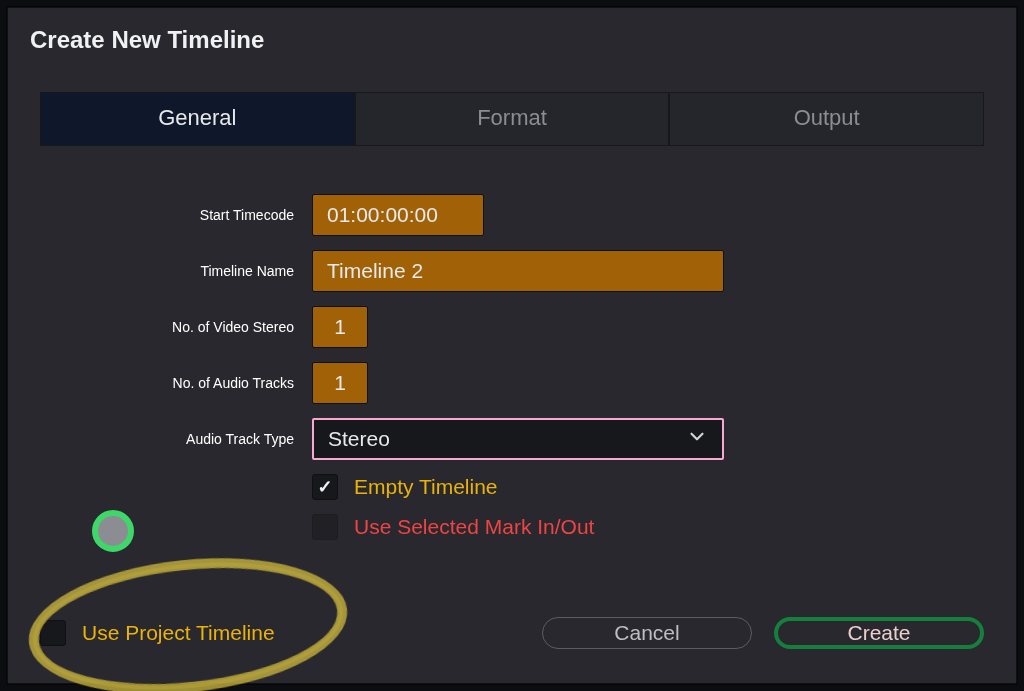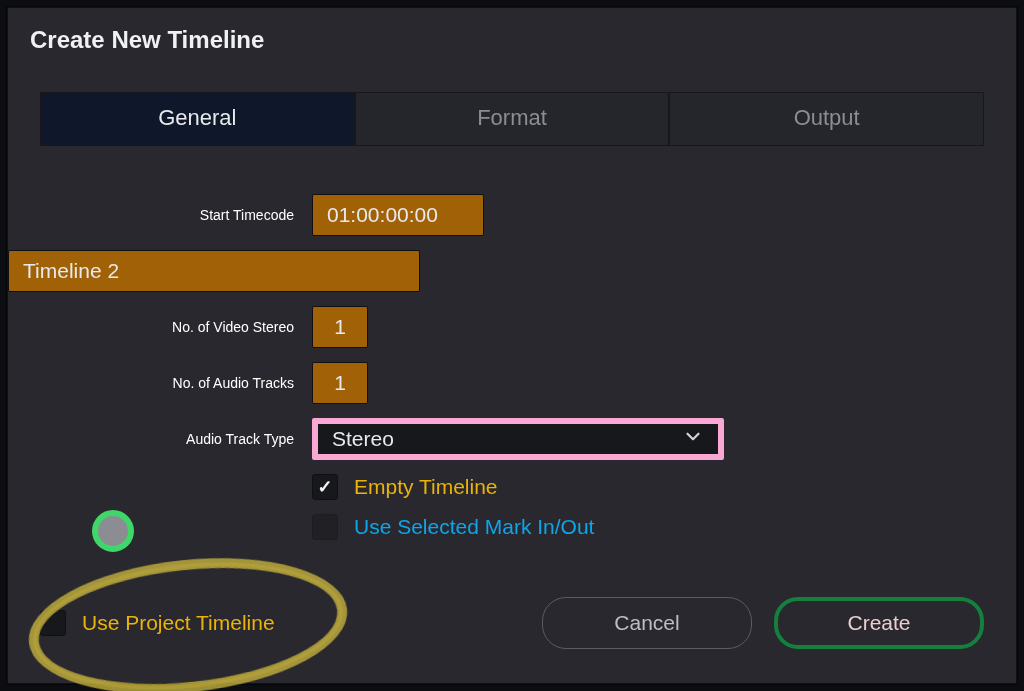--- a/index.html
+++ b/index.html
@@ -81,21 +81,21 @@
     box-sizing:border-box;
   }
   .inp.tc{width:172px;}
   .inp.name{width:412px;}
   .inp.num{width:56px;text-align:center;}
   .select{
     position:relative;
     width:412px;
     height:42px;
     background:#17181b;
-    border:6px solid #f9a8d4;
+    border:2px solid #f9a8d4;
     border-radius:2px;
     display:flex;
     align-items:center;
     padding:0 14px;
     box-sizing:border-box;
     font-size:21px;
     color:#e8e9eb;
     cursor:pointer;
   }
   .select .chev{
@@ -121,37 +121,37 @@
     content:"✓";
     color:#f2f3f4;
     font-size:18px;
     font-weight:700;
     line-height:1;
   }
   .chk-label{
     font-size:21px;
     color:#eab308;
   }
-  .chk-label.disabled{color:#0ea5e9;}
+  .chk-label.disabled{color:#ef4444;}
   .footer{
     position:absolute;
     left:32px;
     right:32px;
     bottom:34px;
     display:flex;
     align-items:center;
   }
   .footer-chk-wrap{
     display:flex;
     align-items:center;
   }
   .spacer{flex:1;}
   .btn{
     min-width:210px;
-    height:52px;
+    height:32px;
     border-radius:24px;
     background:transparent;
     font-size:21px;
     font-family:inherit;
     cursor:pointer;
     display:inline-flex;
     align-items:center;
     justify-content:center;
     box-sizing:border-box;
   }
@@ -214,20 +214,21 @@
   <div class="form">
 
     <div class="row">
       <div class="lbl">Start Timecode</div>
       <div class="fld">
         <input class="inp tc" value="01:00:00:00" style="">
       </div>
     </div>
 
     <div class="row">
+      <div class="lbl">Timeline Name</div>
       <div class="fld">
         <input class="inp name" value="Timeline 2" style="">
       </div>
     </div>
 
     <div class="row">
       <div class="lbl">No. of Video Stereo</div>
       <div class="fld">
         <input class="inp num" value="1" style="">
       </div>

